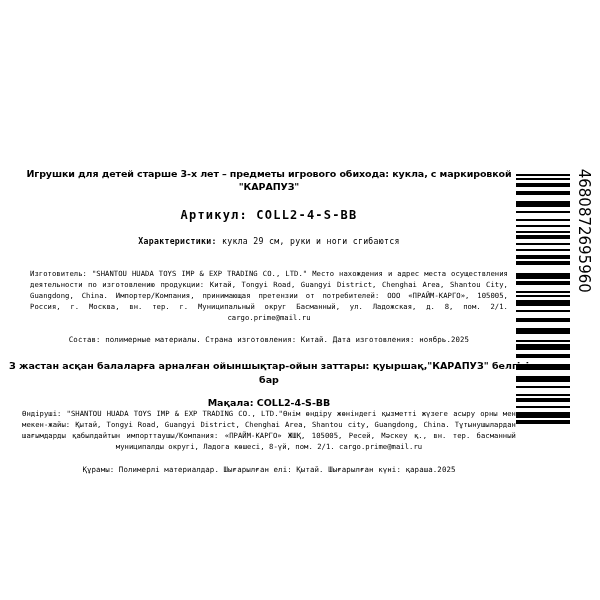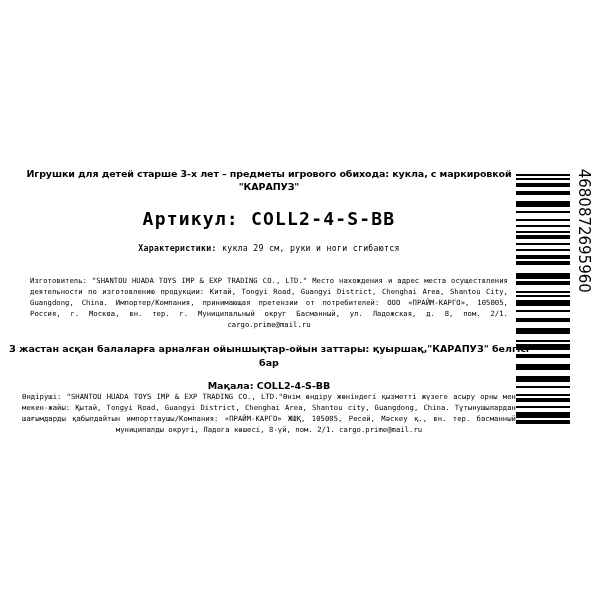--- a/index.html
+++ b/index.html
@@ -31,21 +31,21 @@
   }
   .line-title {
     font-size: 9.5px;
     font-weight: bold;
     line-height: 1.35;
     margin: 0 0 14px 0;
     letter-spacing: -0.1px;
   }
   .sku-line {
     font-family: "DejaVu Sans Mono", monospace;
-    font-size: 18px;
+    font-size: 12px;
     font-weight: bold;
     letter-spacing: 1.2px;
     margin: 0 0 14px 0;
   }
   .spec-line {
     font-family: "DejaVu Sans Mono", monospace;
     font-size: 8.2px;
     letter-spacing: 0.3px;
     margin: 0 0 22px 0;
   }
@@ -144,27 +144,29 @@
 
     <p class="sku-line">Артикул:  COLL2-4-S-BB</p>
 
     <p class="spec-line">
       <span class="spec-label">Характеристики:</span>
       <span>кукла 29 см, руки и ноги сгибаются</span>
     </p>
 
     <p class="block-mono">Изготовитель: "SHANTOU HUADA TOYS IMP &amp; EXP TRADING CO., LTD." Место нахождения и адрес места осуществления деятельности по изготовлению продукции: Китай, Tongyi Road, Guangyi District, Chenghai Area, Shantou City, Guangdong, China. Импортер/Компания, принимающая претензии от потребителей: ООО «ПРАЙМ-КАРГО», 105005, Россия, г. Москва, вн. тер. г. Муниципальный округ Басманный, ул. Ладожская, д. 8, пом. 2/1. cargo.prime@mail.ru</p>
 
+    <p class="compose-line">Состав: полимерные материалы. Страна изготовления: Китай. Дата изготовления: ноябрь.2025</p>
 
     <p class="kz-title">З жастан асқан балаларға арналған ойыншықтар-ойын заттары: қуыршақ,"КАРАПУЗ" белгісі бар</p>
 
     <p class="kz-sku">Мақала: COLL2-4-S-BB</p>
 
     <p class="kz-block">Өндіруші: "SHANTOU HUADA TOYS IMP &amp; EXP TRADING CO., LTD."Өнім өндіру жөніндегі қызметті жүзеге асыру орны мен мекен-жайы: Қытай, Tongyi Road, Guangyi District, Chenghai Area, Shantou city, Guangdong, China. Тұтынушылардан шағымдарды қабылдайтын импорттаушы/Компания: «ПРАЙМ-КАРГО» ЖШҚ, 105005, Ресей, Мәскеу қ., вн. тер. басманный муниципалды округі, Ладога көшесі, 8-үй, пом. 2/1. cargo.prime@mail.ru</p>
 
+    <p class="kz-compose">Құрамы: Полимерлі материалдар. Шығарылған елі: Қытай. Шығарылған күні: қараша.2025</p>
 
   </div>
 
   <div class="barcode-area">
     <div class="barcode-bars" id="barcode-bars">
         <div class="bar" style="top: 2px; height: 2px; width: 54px;"></div>
         <div class="bar" style="top: 6px; height: 2px; width: 54px;"></div>
         <div class="bar" style="top: 11px; height: 4px; width: 54px;"></div>
         <div class="bar" style="top: 19px; height: 4px; width: 54px;"></div>
         <div class="bar" style="top: 29px; height: 6px; width: 54px;"></div>

